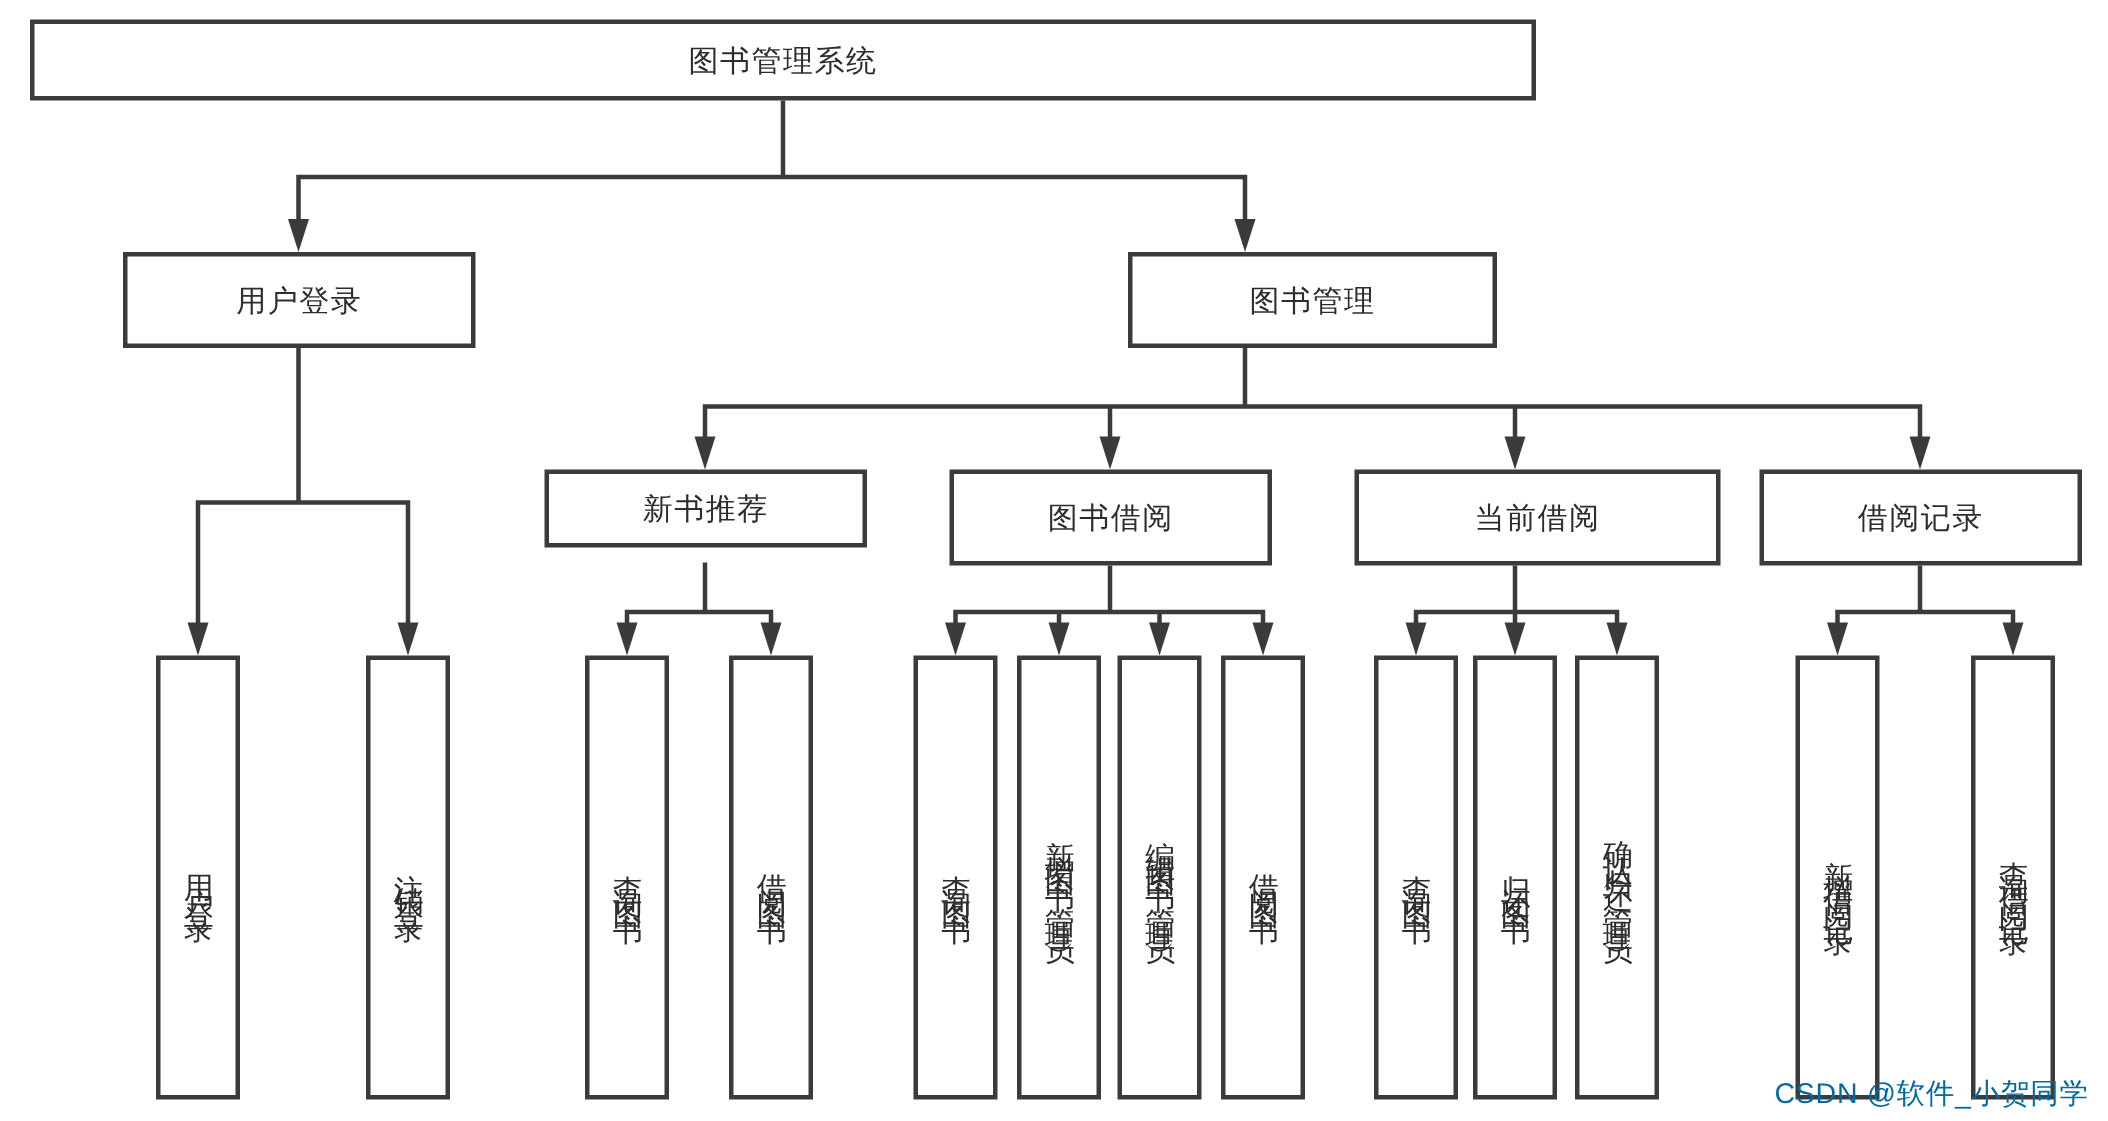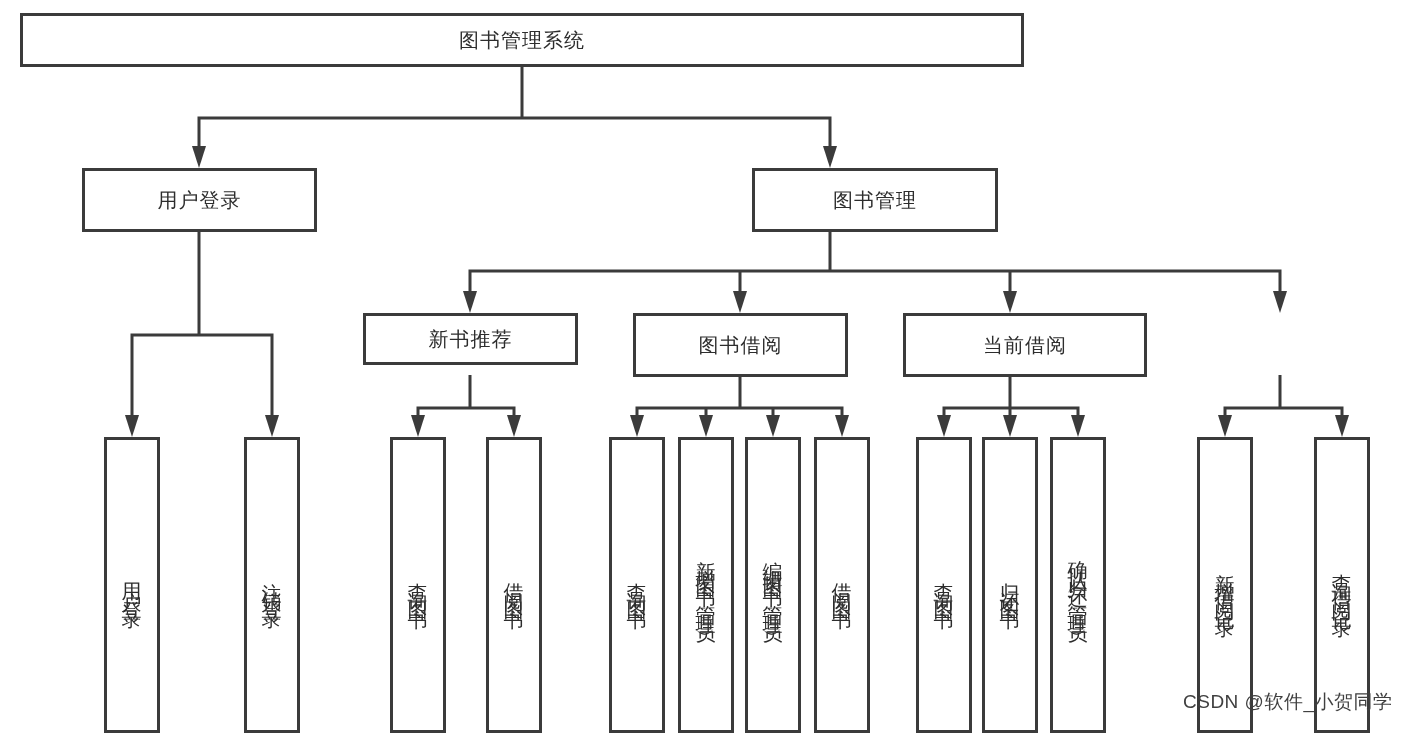--- a/index.html
+++ b/index.html
@@ -64,23 +64,23 @@
   .n-bb-edit    { left: 745px; }
   .n-bb-borrow  { left: 814px; }
   .n-cb-query   { left: 916px; }
   .n-cb-return  { left: 982px; }
   .n-cb-confirm { left: 1050px; }
   .n-br-add     { left: 1197px; }
   .n-br-query   { left: 1314px; }
   .watermark {
     position: absolute;
     left: 1183px;
-    top: 689px;
+    top: 716px;
     z-index: 3;
-    color: #404040;
+    color: #0369a1;
     font-size: 19px;
     letter-spacing: 0.5px;
     white-space: nowrap;
   }
 </style>
 </head>
 <body>
 
 <div class="canvas">
 
@@ -118,20 +118,21 @@
   </svg>
 
   <div class="box n-root">图书管理系统</div>
 
   <div class="box n-user-login">用户登录</div>
   <div class="box n-book-mgmt">图书管理</div>
 
   <div class="box n-new-book">新书推荐</div>
   <div class="box n-book-borrow">图书借阅</div>
   <div class="box n-current-borrow">当前借阅</div>
+  <div class="box n-borrow-records">借阅记录</div>
 
   <div class="box v leaf n-ul-login">用户登录</div>
   <div class="box v leaf n-ul-logout">注销登录</div>
 
   <div class="box v leaf n-nb-query">查询图书</div>
   <div class="box v leaf n-nb-borrow">借阅图书</div>
 
   <div class="box v leaf n-bb-query">查询图书</div>
   <div class="box v leaf n-bb-add">新增图书（管理员）</div>
   <div class="box v leaf n-bb-edit">编辑图书（管理员）</div>

